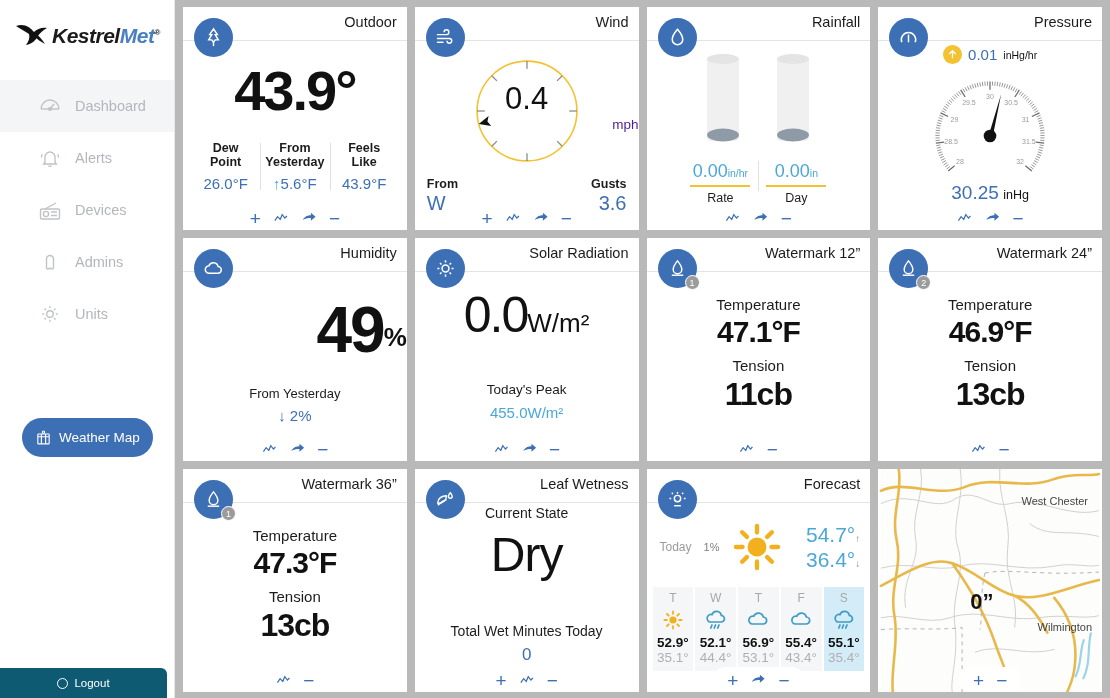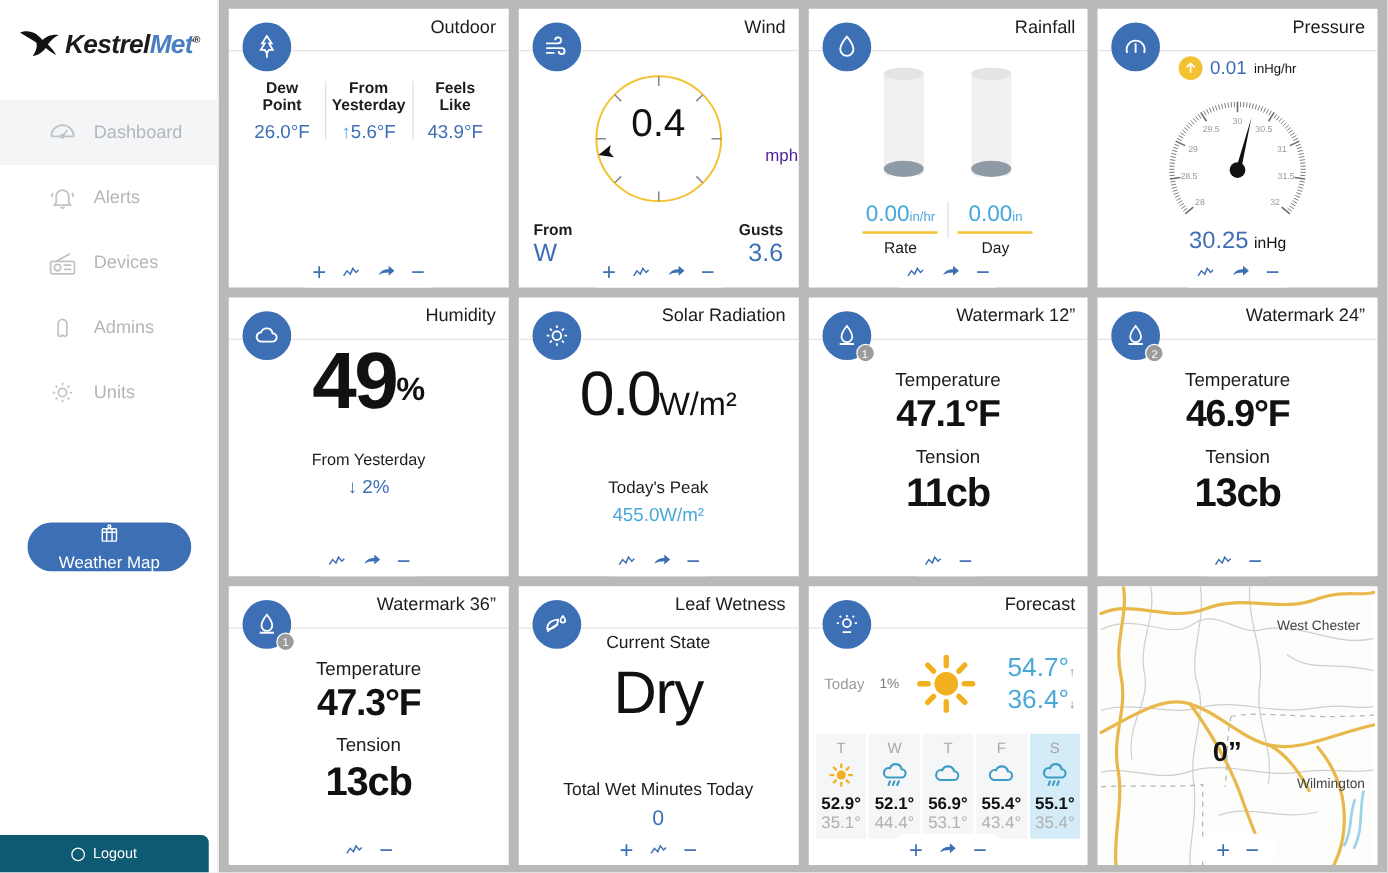--- a/index.html
+++ b/index.html
@@ -30,21 +30,21 @@
   }
   .nav-item.active { background: #f4f5f6; }
   .nav-label { font-size: 14.5px; color: #b3b6ba; }
   .nav-icon { width: 24px; height: 24px; flex: 0 0 24px; display: block; }
 
   .weather-map-btn {
     position: absolute; top: 418px; left: 22px;
     width: 131px; height: 39px; border-radius: 20px;
     background: #3d6fb5; color: #fff;
     display: flex; align-items: center; justify-content: center; gap: 7px;
-    font-size: 13.5px; cursor: pointer; flex-direction: column;
+    font-size: 13.5px; cursor: pointer;
   }
   .wm-icon { width: 17px; height: 17px; flex: 0 0 17px; }
 
   .logout-bar {
     position: absolute; left: 0; bottom: 0; width: 167px; height: 30px;
     background: #0d5a72; border-top-right-radius: 6px;
     display: flex; align-items: center; justify-content: center; gap: 6px;
     color: #fff; font-size: 11.5px; cursor: pointer;
   }
   .logout-circ { width: 11px; height: 11px; border: 1.6px solid #fff; border-radius: 50%; }
@@ -134,21 +134,21 @@
   
   .press-trend { display: flex; align-items: center; justify-content: center; gap: 6px; margin-top: 4px; }
   .trend-circle { width: 19px; height: 19px; border-radius: 50%; background: #f2c230; display:flex; align-items:center; justify-content:center; }
   .press-delta { font-size: 15px; color: #3d6fb5; }
   .press-delta-unit { font-size: 10.5px; color: #111; }
   .press-read { position: absolute; left: 0; right: 0; bottom: 26px; text-align: center; }
   .press-num { font-size: 19px; color: #3d6fb5; }
   .press-unit { font-size: 12.5px; color: #111; }
 
   
-  .hum-big { text-align: center; line-height: 1; }
+  .hum-big { text-align: right; margin-top: 26px; line-height: 1; }
   .hum-num { font-size: 64px; font-weight: bold; color: #111; letter-spacing: -2px; }
   .hum-pct { font-size: 26px; font-weight: bold; color: #111; vertical-align: super; }
   .hum-sub { text-align: center; font-size: 13px; color: #1c1c1c; margin-top: 24px; }
   .hum-delta { text-align: center; font-size: 15px; color: #3d6fb5; margin-top: 6px; }
 
   
   .solar-big { text-align: center; margin-top: 18px; line-height: 1; }
   .solar-num { font-size: 50px; color: #111; letter-spacing: -2px; }
   .solar-unit { font-size: 26px; color: #111; }
   .solar-sub { text-align: center; font-size: 13.5px; color: #1c1c1c; margin-top: 42px; }
@@ -274,20 +274,21 @@
         <div class="badge-icon">
           <svg viewBox="0 0 24 24" fill="none" stroke="#fff" stroke-width="1.5">
             <path d="M12 3 L8 9h2.2L7 14.5h3.2L12 17l1.8-2.5H17L13.8 9H16L12 3Z"></path>
               <path d="M12 17v4"></path>
           </svg>
         </div>
         <div class="card-title">Outdoor</div>
         <div class="head-rule"></div>
       </div>
       <div class="card-body">
+        <div class="big-temp">43.9°</div>
         <div class="tri-stats">
           <div class="tri-col">
             <div class="tri-label">
               <span>Dew</span><br>
               <span>Point</span>
             </div>
             <div class="tri-val">26.0°F</div>
           </div>
           <div class="tri-col">
             <div class="tri-label">

